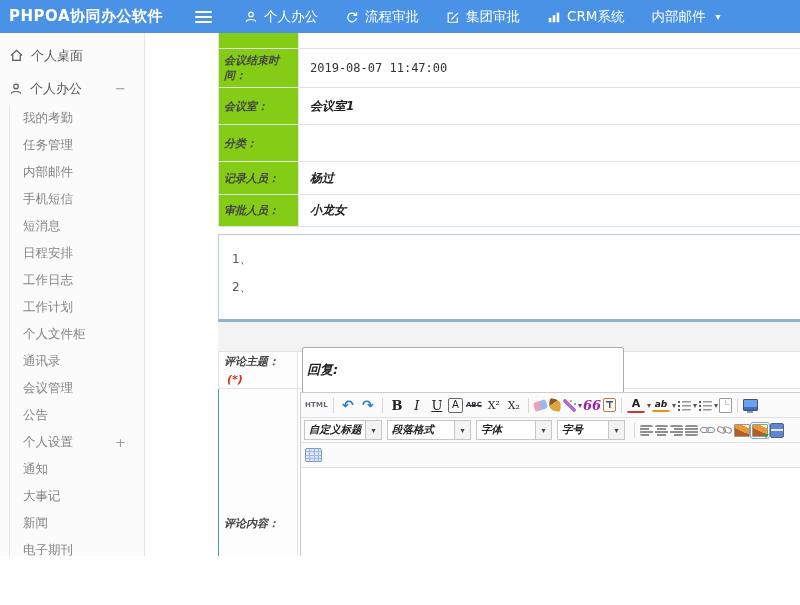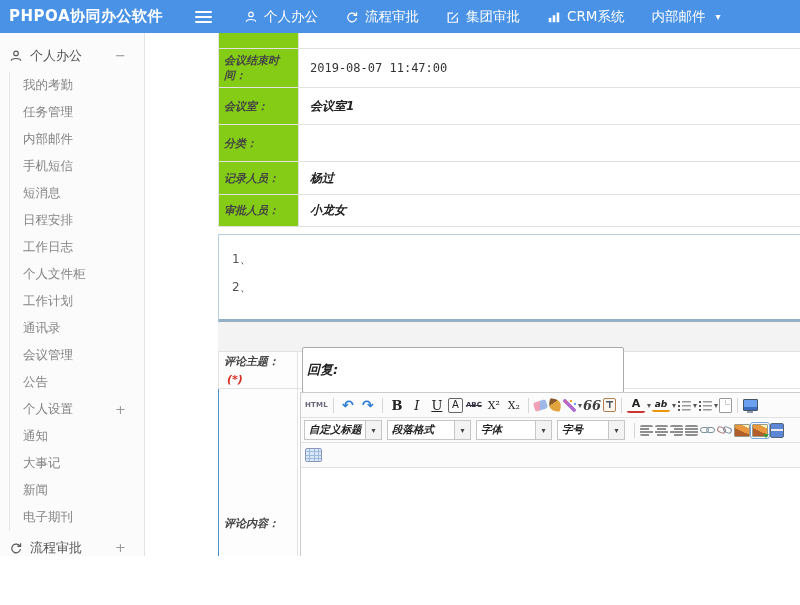--- a/index.html
+++ b/index.html
@@ -83,21 +83,21 @@
   .tb-caret{font-size:8px;color:#555;margin-left:1px;cursor:pointer;}
 
   .g-html{font-size:7px;font-weight:700;color:#667;letter-spacing:.2px;}
   .g-blue{color:#2b7cd3;font-weight:700;font-size:14px;}
   .g-bold{font-family:"DejaVu Serif","Liberation Serif",serif;font-weight:700;font-size:13px;color:#222;}
   .g-italic{font-family:"DejaVu Serif","Liberation Serif",serif;font-style:italic;font-size:13px;color:#222;}
   .g-under{font-family:"DejaVu Serif","Liberation Serif",serif;text-decoration:underline;font-size:13px;color:#222;}
   .g-boxed{font-size:10px;border:1px solid #666;width:13px;height:13px;min-width:13px;line-height:12px;color:#222;}
   .g-strike{font-size:7px;font-weight:700;text-decoration:line-through;color:#334;}
   .g-sup{font-family:"DejaVu Serif","Liberation Serif",serif;font-size:11px;color:#222;}
-  .g-quote{font-family:"DejaVu Serif","Liberation Serif",serif;font-weight:700;font-style:italic;font-size:13px;color:#404040;}
+  .g-quote{font-family:"DejaVu Serif","Liberation Serif",serif;font-weight:700;font-style:italic;font-size:13px;color:#a21caf;}
   .g-fontcolor{font-size:11px;font-weight:600;color:#222;border-bottom:2px solid #c33;height:13px;line-height:12px;}
   .g-hilite{font-size:9px;font-style:italic;font-weight:600;color:#222;border-bottom:2px solid #e8960a;height:12px;line-height:11px;}
 
   .s-eraser{width:13px;height:9px;min-width:13px;border-radius:2px;transform:rotate(-18deg);
             background:linear-gradient(110deg,#f0a0b4 45%,#9db8e8 45%);}
   .s-brush{width:12px;height:12px;min-width:12px;border-radius:2px 7px 2px 7px;transform:rotate(10deg);
            background:linear-gradient(135deg,#8b5a2b 0 35%,#e0a33e 35%);}
   .s-wand{width:13px;height:13px;min-width:13px;background:
       radial-gradient(circle 1.5px at 3px 3px,#e0609a 98%,transparent),
       radial-gradient(circle 1.5px at 8px 2px,#f5a623 98%,transparent),
@@ -203,20 +203,29 @@
         <div class="nav-item">
           <span>内部邮件</span>
           <span class="nav-caret">▾</span>
         </div>
       </div>
   </div>
 
   <div class="sidebar" id="sidebar">
       <div class="side-item lv0">
         <span class="ic">
+          <svg viewBox="0 0 16 16" width="15" height="15">
+            <path d="M2.2 8 8 2.4 13.8 8" fill="none" stroke="currentColor" stroke-width="1.3"></path>
+            <path d="M4 7.3V13.3h8V7.3" fill="none" stroke="currentColor" stroke-width="1.3"></path>
+          </svg>
+        </span>
+        <span>个人桌面</span>
+      </div>
+      <div class="side-item lv0">
+        <span class="ic">
           <svg viewBox="0 0 16 16" width="14" height="14">
             <circle cx="8" cy="5" r="2.6" fill="none" stroke="currentColor" stroke-width="1.3"></circle>
             <path d="M2.6 13.4c0-3.4 10.8-3.4 10.8 0" fill="none" stroke="currentColor" stroke-width="1.3"></path>
           </svg>
         </span>
         <span>个人办公</span>
         <span class="toggle">−</span>
       </div>
       <div class="side-sub">
         <div class="side-item lv1">
@@ -234,24 +243,24 @@
         <div class="side-item lv1">
           <span>短消息</span>
         </div>
         <div class="side-item lv1">
           <span>日程安排</span>
         </div>
         <div class="side-item lv1">
           <span>工作日志</span>
         </div>
         <div class="side-item lv1">
+          <span>工作计划</span>
+        </div>
+        <div class="side-item lv1">
           <span>个人文件柜</span>
-        </div>
-        <div class="side-item lv1">
-          <span>工作计划</span>
         </div>
         <div class="side-item lv1">
           <span>通讯录</span>
         </div>
         <div class="side-item lv1">
           <span>会议管理</span>
         </div>
         <div class="side-item lv1">
           <span>公告</span>
         </div>

